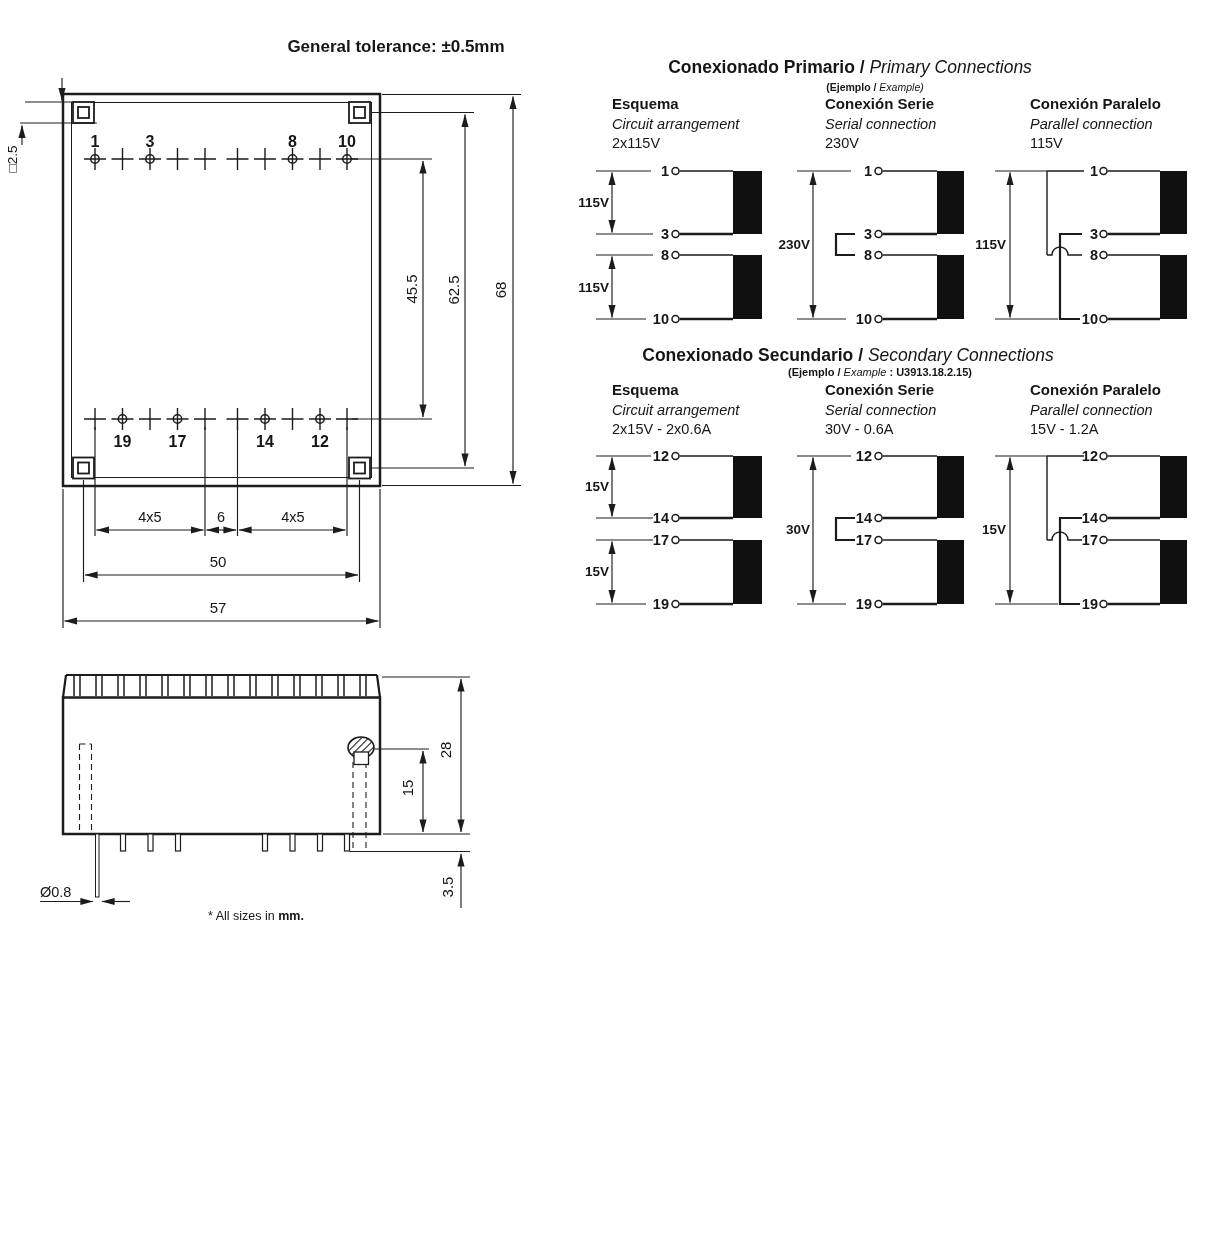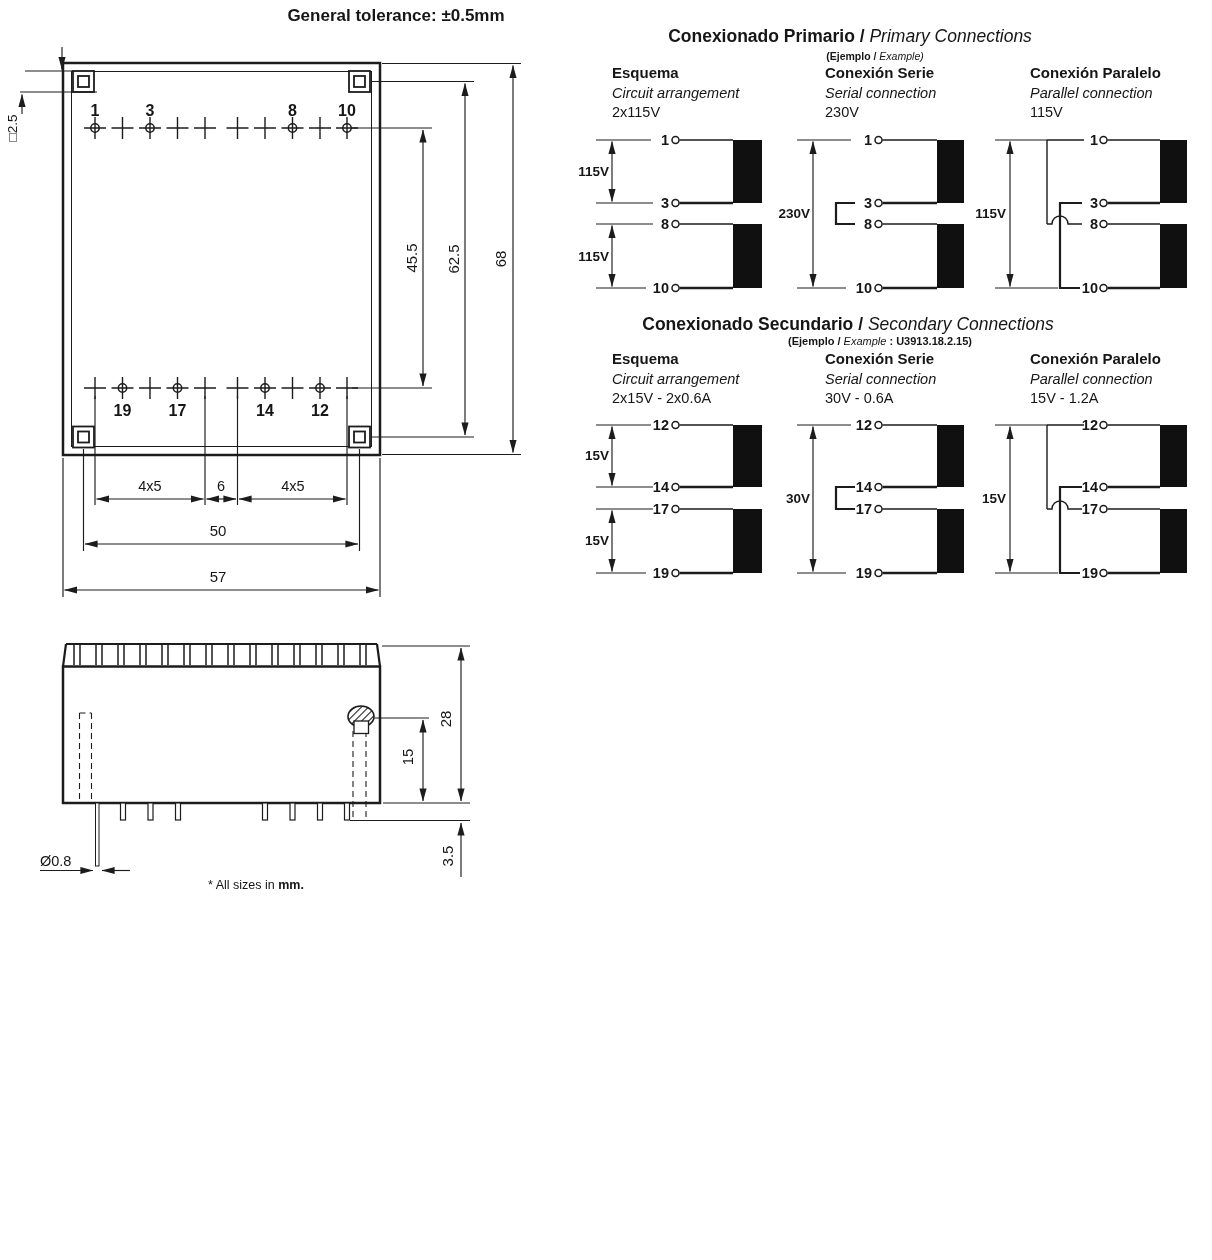--- a/index.html
+++ b/index.html
@@ -1,16 +1,16 @@
 <!DOCTYPE html>
 <html><head>
 <meta charset="utf-8">
 <style>
   html,body{margin:0;padding:0;background:#fff;}
-  #stage{position:relative;width:1212px;height:909px;background:#fff;overflow:hidden;}
+  #stage{position:relative;width:1212px;height:909px;background:#fff;overflow:hidden;margin-top:31px;}
   svg text{font-family:"Liberation Sans","DejaVu Sans",sans-serif;fill:#161616;}
   .b{font-weight:bold}
   .i{font-style:italic}
   .f17{font-size:17.5px}
   .f11{font-size:10.5px}
   .f11b{font-size:11px}
   .hdr{font-size:15px;font-weight:bold}
   .sub{font-size:14.5px;font-style:italic}
   .val{font-size:14.5px}
   .dim{font-size:15px}

